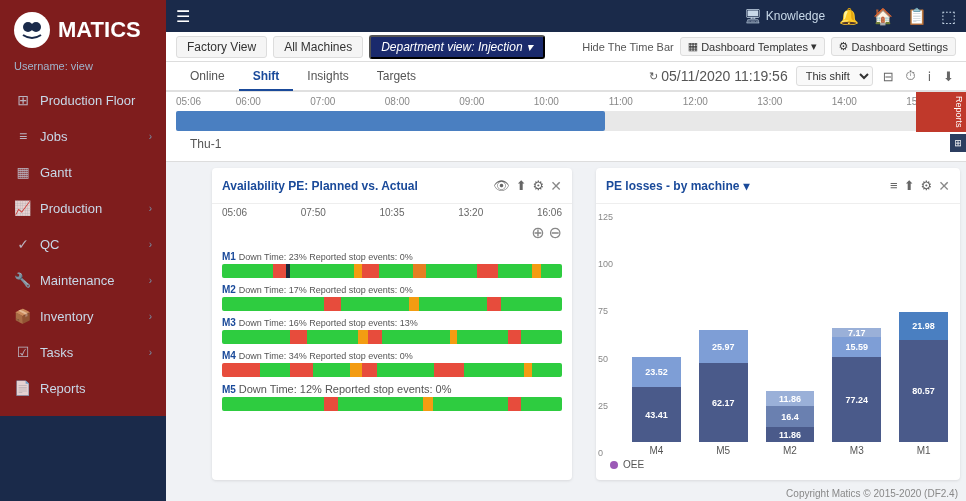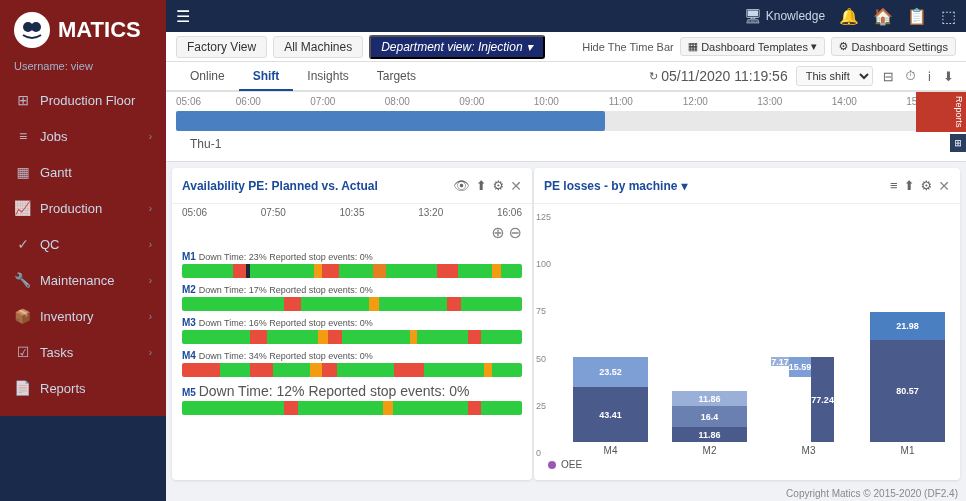--- a/index.html
+++ b/index.html
@@ -124,22 +124,23 @@
     .timeline-fill {
       height: 100%; background: #4a7fc1; border-radius: 2px;
       position: absolute; left: 0; width: 55%;
     }
     .timeline-date {
       font-size: 12px; color: #555; padding: 2px 24px;
     }
 
     
     .cards-area {
-      flex: 1; display: flex; gap: 2px; padding: 6px;
+      flex: 1; display: flex; gap: 24px; padding: 6px;
       overflow: hidden;
+      margin-left: 40px;
     }
 
     
     .card {
       background: #fff;
       border-radius: 4px;
       box-shadow: 0 1px 3px rgba(0,0,0,0.1);
       display: flex; flex-direction: column;
       overflow: hidden;
     }
@@ -408,21 +409,21 @@
             <div class="seg-red" style="flex:5;"></div>
             <div class="seg-green" style="flex:20;"></div>
             <div class="seg-yellow" style="flex:3;"></div>
             <div class="seg-green" style="flex:20;"></div>
             <div class="seg-red" style="flex:4;"></div>
             <div class="seg-green" style="flex:18;"></div>
           </div>
         </div>
 
         <div class="machine-row">
-          <div class="machine-label"><span style="color:#1a4a9a;font-weight:bold;">M3</span> <span style="font-size:9px;">Down Time: 16%  Reported stop events: 0%</span></div>
+          <div class="machine-label"><span style="color:#1a4a9a;font-weight:bold;">M3</span> <span style="font-size:9px;">Down Time: 16%  Reported stop events: 13%</span></div>
           <div class="machine-bar">
             <div class="seg-green" style="flex:20;"></div>
             <div class="seg-red" style="flex:5;"></div>
             <div class="seg-green" style="flex:15;"></div>
             <div class="seg-yellow" style="flex:3;"></div>
             <div class="seg-red" style="flex:4;"></div>
             <div class="seg-green" style="flex:20;"></div>
             <div class="seg-yellow" style="flex:2;"></div>
             <div class="seg-green" style="flex:15;"></div>
             <div class="seg-red" style="flex:4;"></div>
@@ -441,21 +442,21 @@
             <div class="seg-red" style="flex:4;"></div>
             <div class="seg-green" style="flex:15;"></div>
             <div class="seg-red" style="flex:8;"></div>
             <div class="seg-green" style="flex:16;"></div>
             <div class="seg-yellow" style="flex:2;"></div>
             <div class="seg-green" style="flex:8;"></div>
           </div>
         </div>
 
         <div class="machine-row">
-          <div class="machine-label"><span style="color:#1a4a9a;font-weight:bold;">M5</span> <span style="font-size:14px;">Down Time: 12%  Reported stop events: 0%</span></div>
+          <div class="machine-label"><span style="color:#1a4a9a;font-weight:bold;">M5</span> <span style="font-size:11px;">Down Time: 12%  Reported stop events: 0%</span></div>
           <div class="machine-bar">
             <div class="seg-green" style="flex:30;"></div>
             <div class="seg-red" style="flex:4;"></div>
             <div class="seg-green" style="flex:25;"></div>
             <div class="seg-yellow" style="flex:3;"></div>
             <div class="seg-green" style="flex:22;"></div>
             <div class="seg-red" style="flex:4;"></div>
             <div class="seg-green" style="flex:12;"></div>
           </div>
         </div>
@@ -491,35 +492,44 @@
           <div style="display:flex;flex-direction:column;align-items:center;flex:1;height:100%;">
             <div style="display:flex;flex-direction:column;align-items:center;width:100%;flex:1;justify-content:flex-end;">
               <div style="width:80%;display:flex;flex-direction:column;">
                 <div style="background:#7e9ed6;height:30px;display:flex;align-items:center;justify-content:center;font-size:9px;color:#fff;font-weight:bold;">23.52</div>
                 <div style="background:#4a5a8a;height:55px;display:flex;align-items:center;justify-content:center;font-size:9px;color:#fff;font-weight:bold;">43.41</div>
               </div>
             </div>
             <div style="font-size:10px;color:#555;margin-top:3px;">M4</div>
           </div>
 
+          <div style="display:flex;flex-direction:column;align-items:center;flex:1;height:100%;">
+            <div style="display:flex;flex-direction:column;align-items:center;width:100%;flex:1;justify-content:flex-end;">
+              <div style="width:80%;display:flex;flex-direction:column;">
+                <div style="background:#7e9ed6;height:33px;display:flex;align-items:center;justify-content:center;font-size:9px;color:#fff;font-weight:bold;">25.97</div>
+                <div style="background:#4a5a8a;height:79px;display:flex;align-items:center;justify-content:center;font-size:9px;color:#fff;font-weight:bold;">62.17</div>
+              </div>
+            </div>
+            <div style="font-size:10px;color:#555;margin-top:3px;">M5</div>
+          </div>
 
           <div style="display:flex;flex-direction:column;align-items:center;flex:1;height:100%;">
             <div style="display:flex;flex-direction:column;align-items:center;width:100%;flex:1;justify-content:flex-end;">
               <div style="width:80%;display:flex;flex-direction:column;">
                 <div style="background:#9ab0d8;height:15px;display:flex;align-items:center;justify-content:center;font-size:9px;color:#fff;font-weight:bold;">11.86</div>
                 <div style="background:#6a80b0;height:21px;display:flex;align-items:center;justify-content:center;font-size:9px;color:#fff;font-weight:bold;">16.4</div>
                 <div style="background:#4a5a8a;height:15px;display:flex;align-items:center;justify-content:center;font-size:9px;color:#fff;font-weight:bold;">11.86</div>
               </div>
             </div>
             <div style="font-size:10px;color:#555;margin-top:3px;">M2</div>
           </div>
 
           <div style="display:flex;flex-direction:column;align-items:center;flex:1;height:100%;">
             <div style="display:flex;flex-direction:column;align-items:center;width:100%;flex:1;justify-content:flex-end;">
-              <div style="width:80%;display:flex;flex-direction:row;">
+              <div style="width:80%;display:flex;flex-direction:column;">
                 <div style="background:#9ab0d8;height:9px;display:flex;align-items:center;justify-content:center;font-size:9px;color:#fff;font-weight:bold;">7.17</div>
                 <div style="background:#7e9ed6;height:20px;display:flex;align-items:center;justify-content:center;font-size:9px;color:#fff;font-weight:bold;">15.59</div>
                 <div style="background:#4a5a8a;height:85px;display:flex;align-items:center;justify-content:center;font-size:9px;color:#fff;font-weight:bold;">77.24</div>
               </div>
             </div>
             <div style="font-size:10px;color:#555;margin-top:3px;">M3</div>
           </div>
 
           <div style="display:flex;flex-direction:column;align-items:center;flex:1;height:100%;">
             <div style="display:flex;flex-direction:column;align-items:center;width:100%;flex:1;justify-content:flex-end;">

